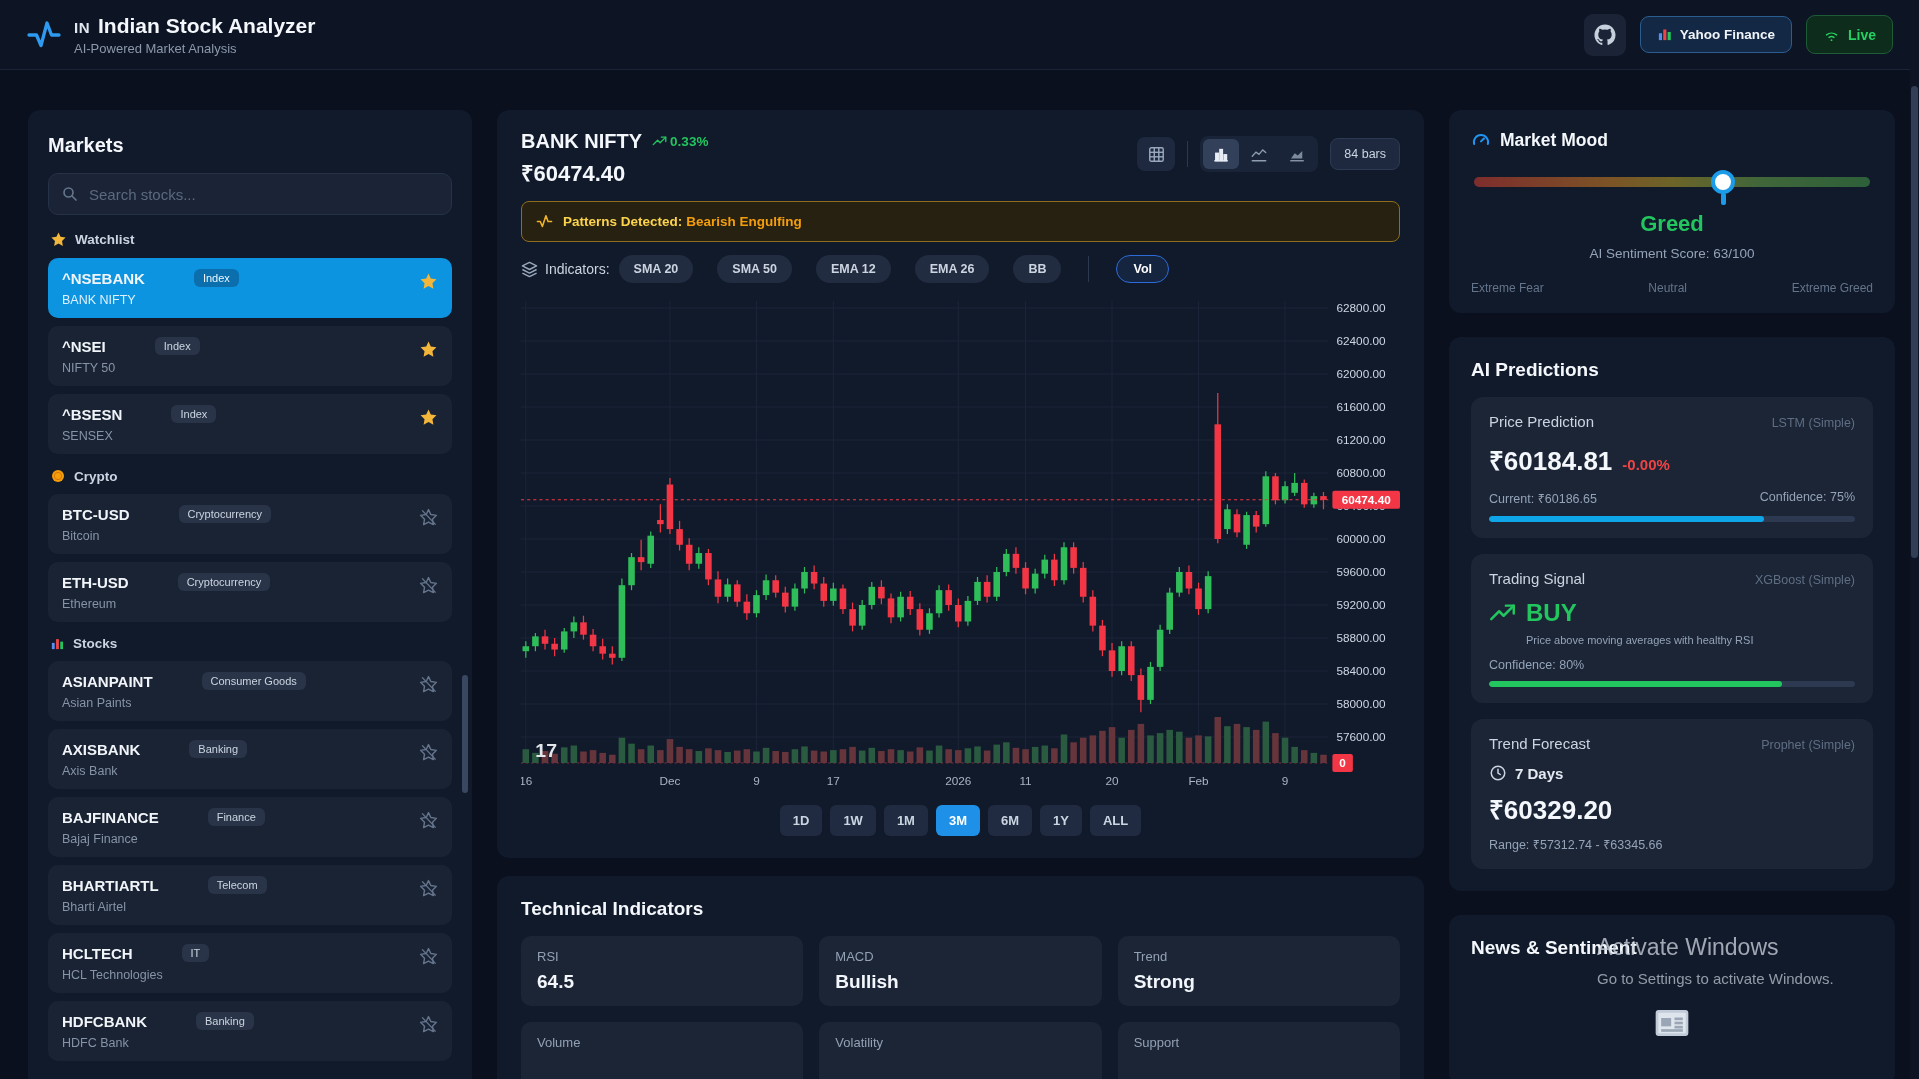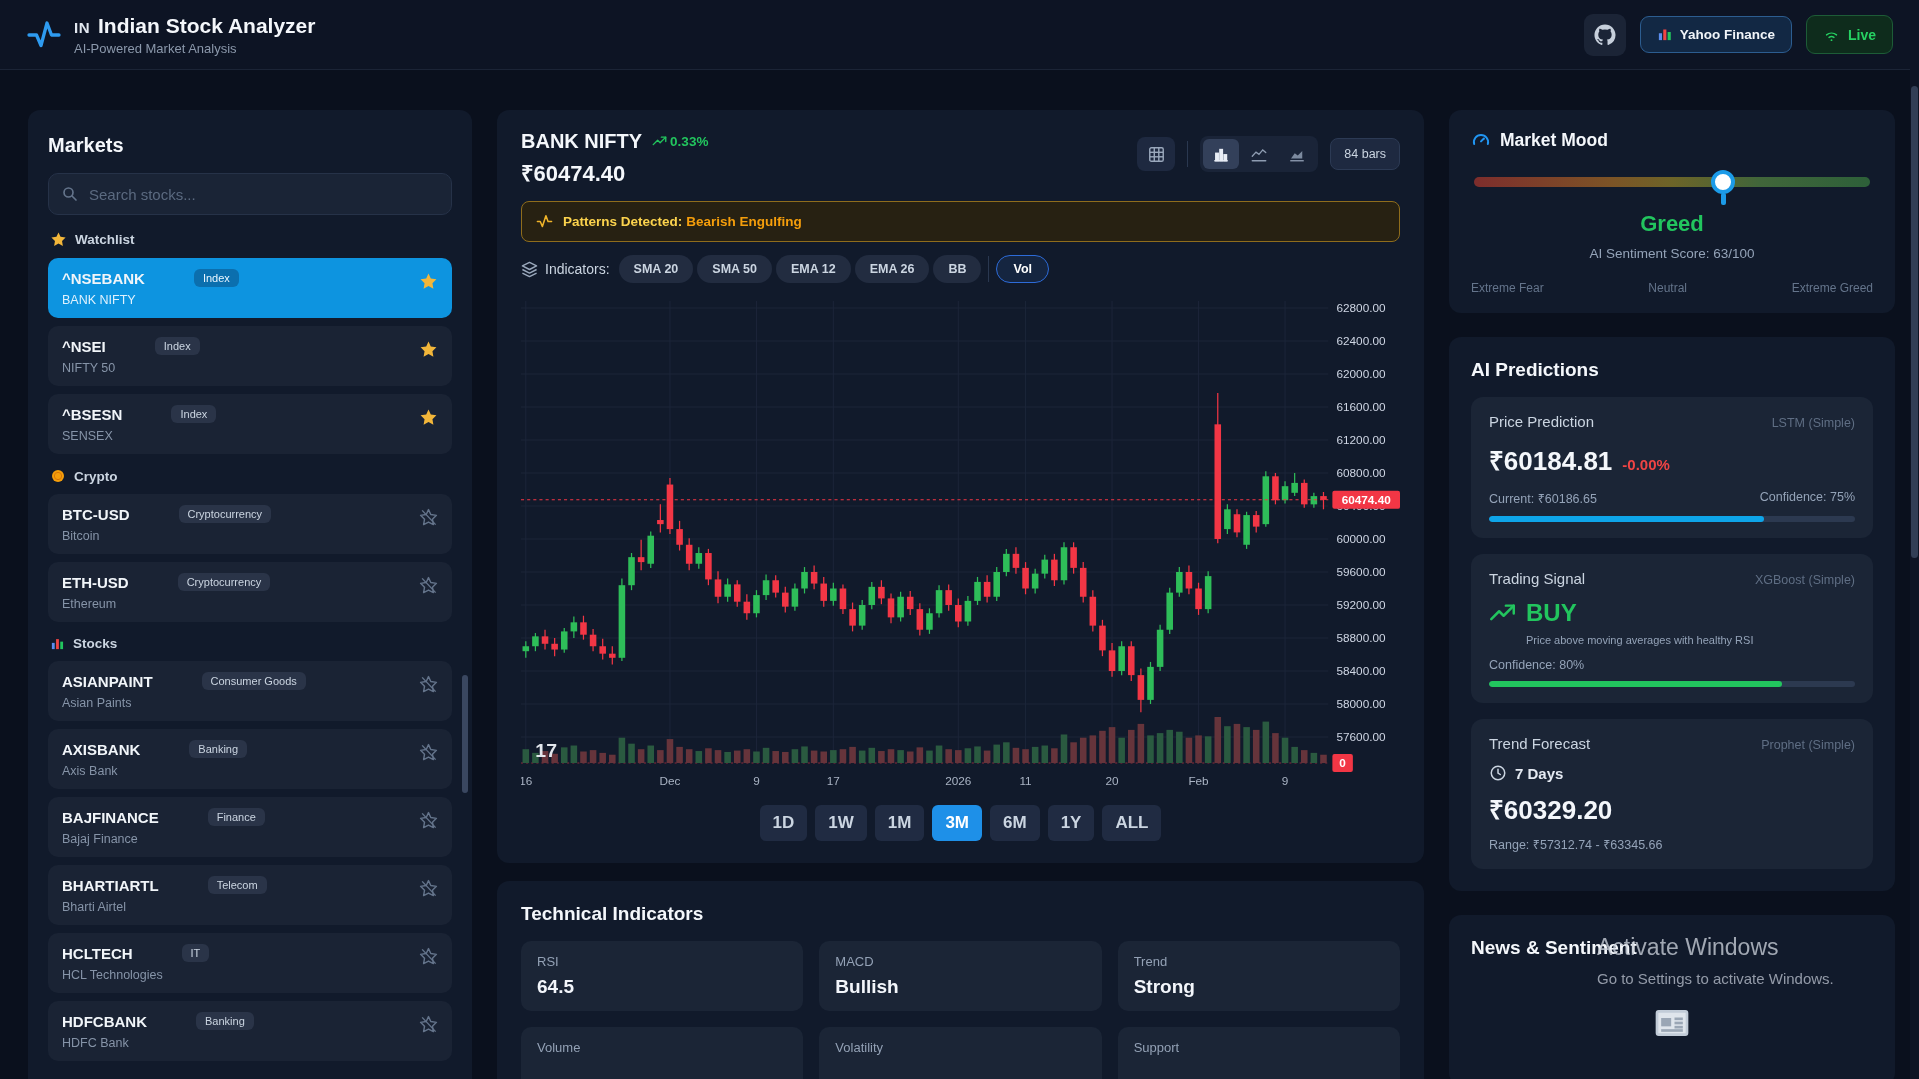--- a/index.html
+++ b/index.html
@@ -75,21 +75,21 @@
   .ind-row { margin-top:13px; display:flex; align-items:center; gap:9px; }
   .ind-label { display:flex; align-items:center; gap:7px; color:#cbd5e1; font-size:14px; }
   .chip { background:#222c40; border:none; border-radius:999px; padding:7px 15px; font-size:12.5px;
           font-weight:700; color:#cbd5e1; cursor:pointer; font-family:inherit; }
   .chip-div { width:1px; height:26px; background:#2a3850; margin:0 3px; }
   .chip.vol { background:#152540; border:1.5px solid #2d6bd8; color:#fff; padding:6px 16px; }
   .chart-wrap { margin-top:10px; height:500px; position:relative; }
   .chart-wrap svg { position:absolute; inset:0; }
   .tf-row { margin-top:12px; display:flex; justify-content:center; gap:8px; }
   .tf { padding:8px 13px; border:none; border-radius:6px; background:#202b42; color:#cbd5e1;
-        font-size:17px; font-weight:700; cursor:pointer; font-family:inherit; }
+        font-size:13px; font-weight:700; cursor:pointer; font-family:inherit; }
   .tf.active { background:#1e90e8; color:#fff; }
 
   
   .tech-panel { margin-top:18px; padding:22px 24px; }
   .tech-title { font-size:19px; font-weight:800; color:#f4f7fb; }
   .tech-grid { display:grid; grid-template-columns:repeat(3,1fr); gap:16px; margin-top:16px; }
   .tcard { background:#1b2536; border-radius:10px; padding:13px 16px; height:70px; }
   .tlabel { font-size:13px; color:#93a1b5; }
   .tvalue { font-size:19px; font-weight:800; color:#f3f6fb; margin-top:7px; }
 
@@ -395,21 +395,21 @@
 
       <div class="ind-row">
         <span class="ind-label">
           <svg width="17" height="17" viewBox="0 0 24 24" fill="none" stroke="#9aa8bc" stroke-width="2" stroke-linejoin="round">
               <path d="M12 2 2 7l10 5 10-5z"></path>
               <path d="m2 12 10 5 10-5"></path>
               <path d="m2 17 10 5 10-5"></path>
             </svg>
           <span>Indicators:</span>
         </span>
-        <span id="ind-chips" style="display:flex;gap:4px;align-items:center;">
+        <span id="ind-chips" style="display:flex;gap:24px;align-items:center;">
             <button class="chip">SMA 20</button>
             <button class="chip">SMA 50</button>
             <button class="chip">EMA 12</button>
             <button class="chip">EMA 26</button>
             <button class="chip">BB</button>
             <span class="chip-div"></span>
             <button class="chip vol">Vol</button>
           </span>
       </div>
 

